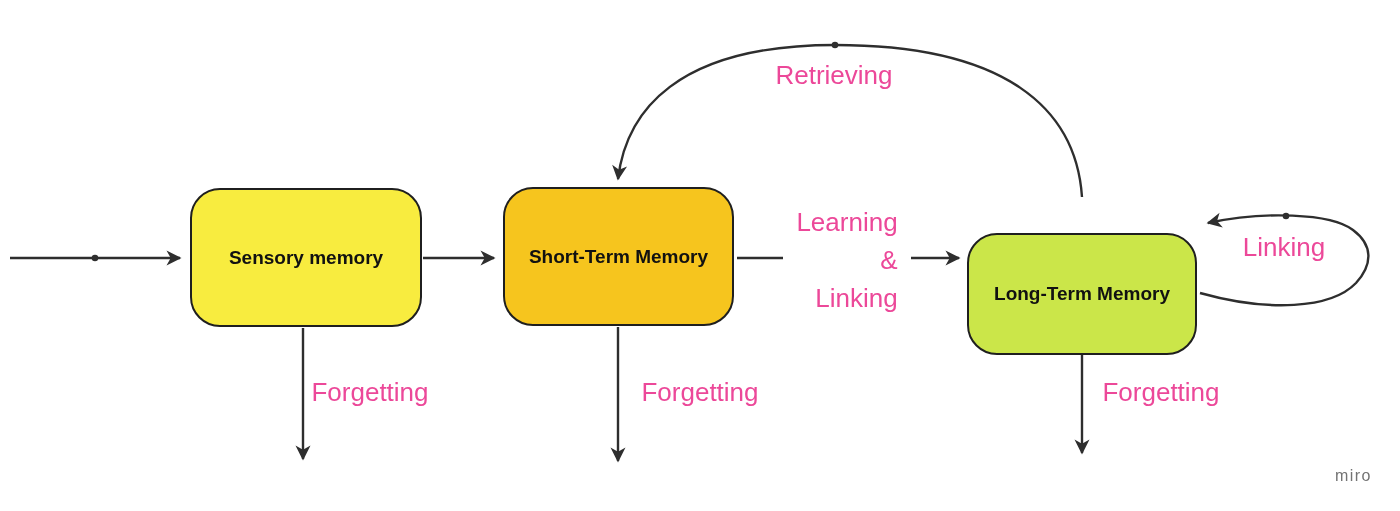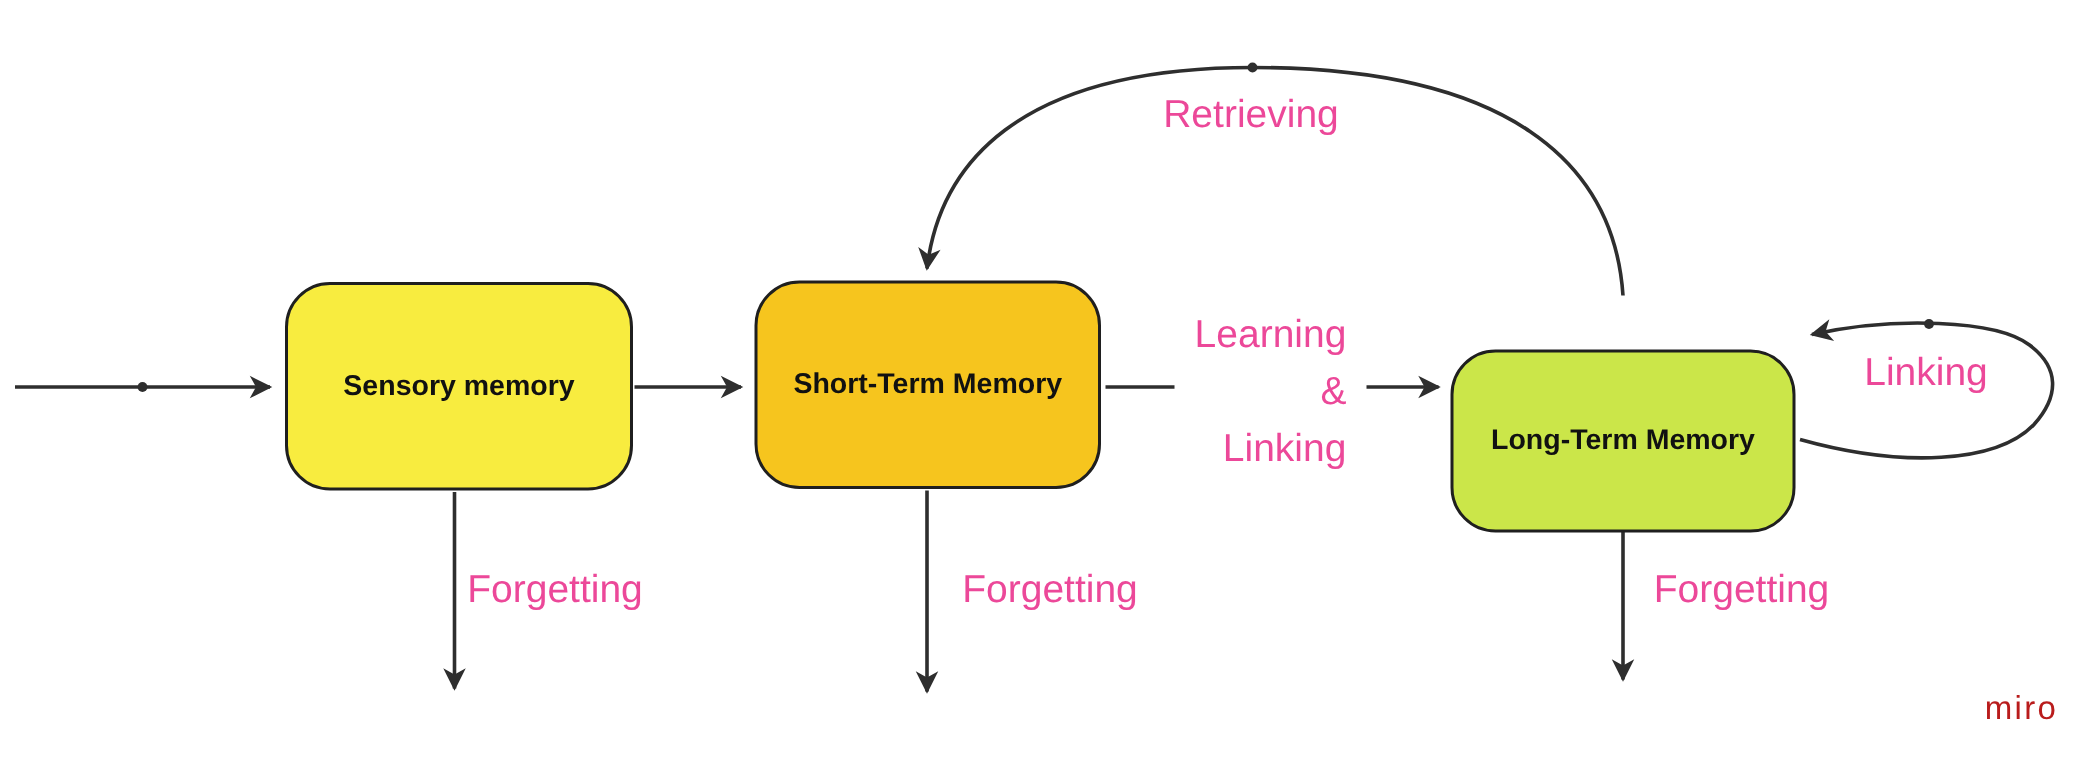--- a/index.html
+++ b/index.html
@@ -31,21 +31,21 @@
   }
   .lbl-encoding{left:100px;top:232px;}
   .lbl-transfer{left:847px;top:260px;text-align:right;line-height:38px;}
   .lbl-retrieving{left:834px;top:76px;}
   .lbl-linking{left:1284px;top:248px;}
   .lbl-forget-1{left:370px;top:393px;}
   .lbl-forget-2{left:700px;top:393px;}
   .lbl-forget-3{left:1161px;top:393px;}
   .watermark{
     position:absolute;right:28px;bottom:26px;
-    color:#b91c1c;font-size:22px;font-weight:500;letter-spacing:1.5px;
+    color:#737373;font-size:16px;font-weight:500;letter-spacing:1.5px;
   }
 </style>
 </head>
 <body>
 
 <div class="canvas">
 
   <svg class="edges" viewBox="0 0 1400 511" xmlns="http://www.w3.org/2000/svg">
     <defs>
       <marker id="arrowhead" viewBox="0 0 12 12" refX="10" refY="6" markerWidth="7.5" markerHeight="7.5" orient="auto-start-reverse">

